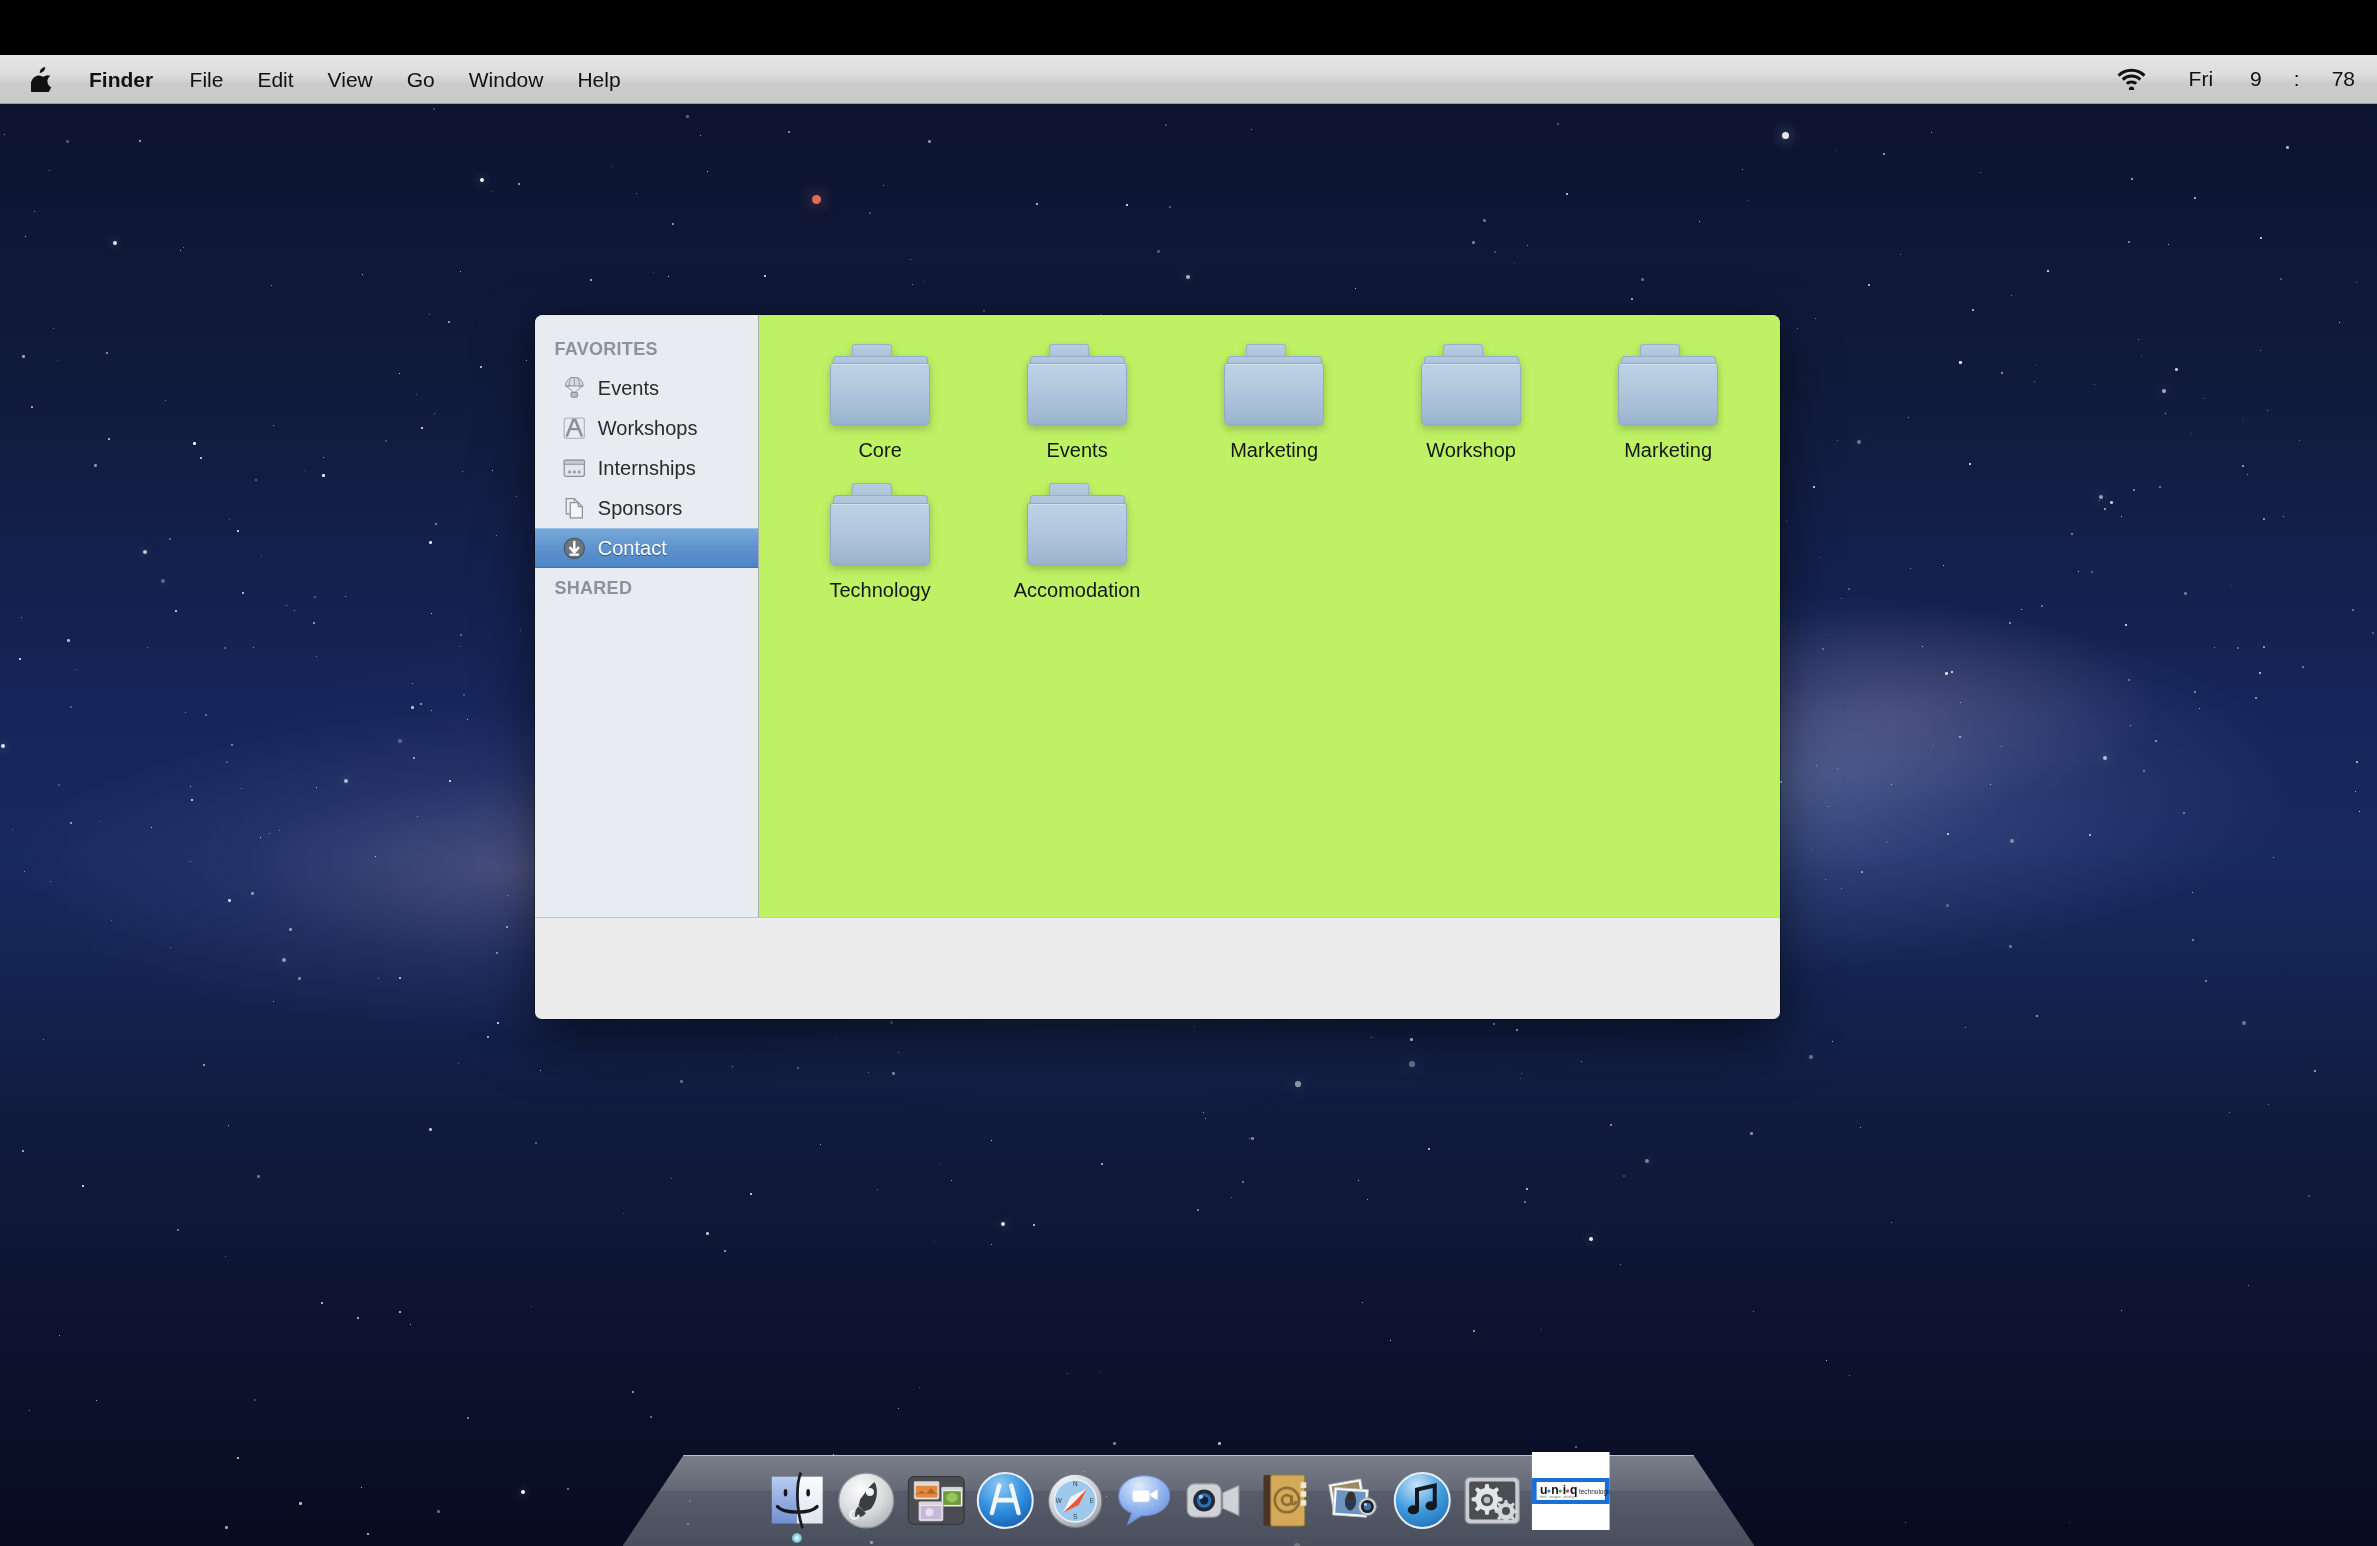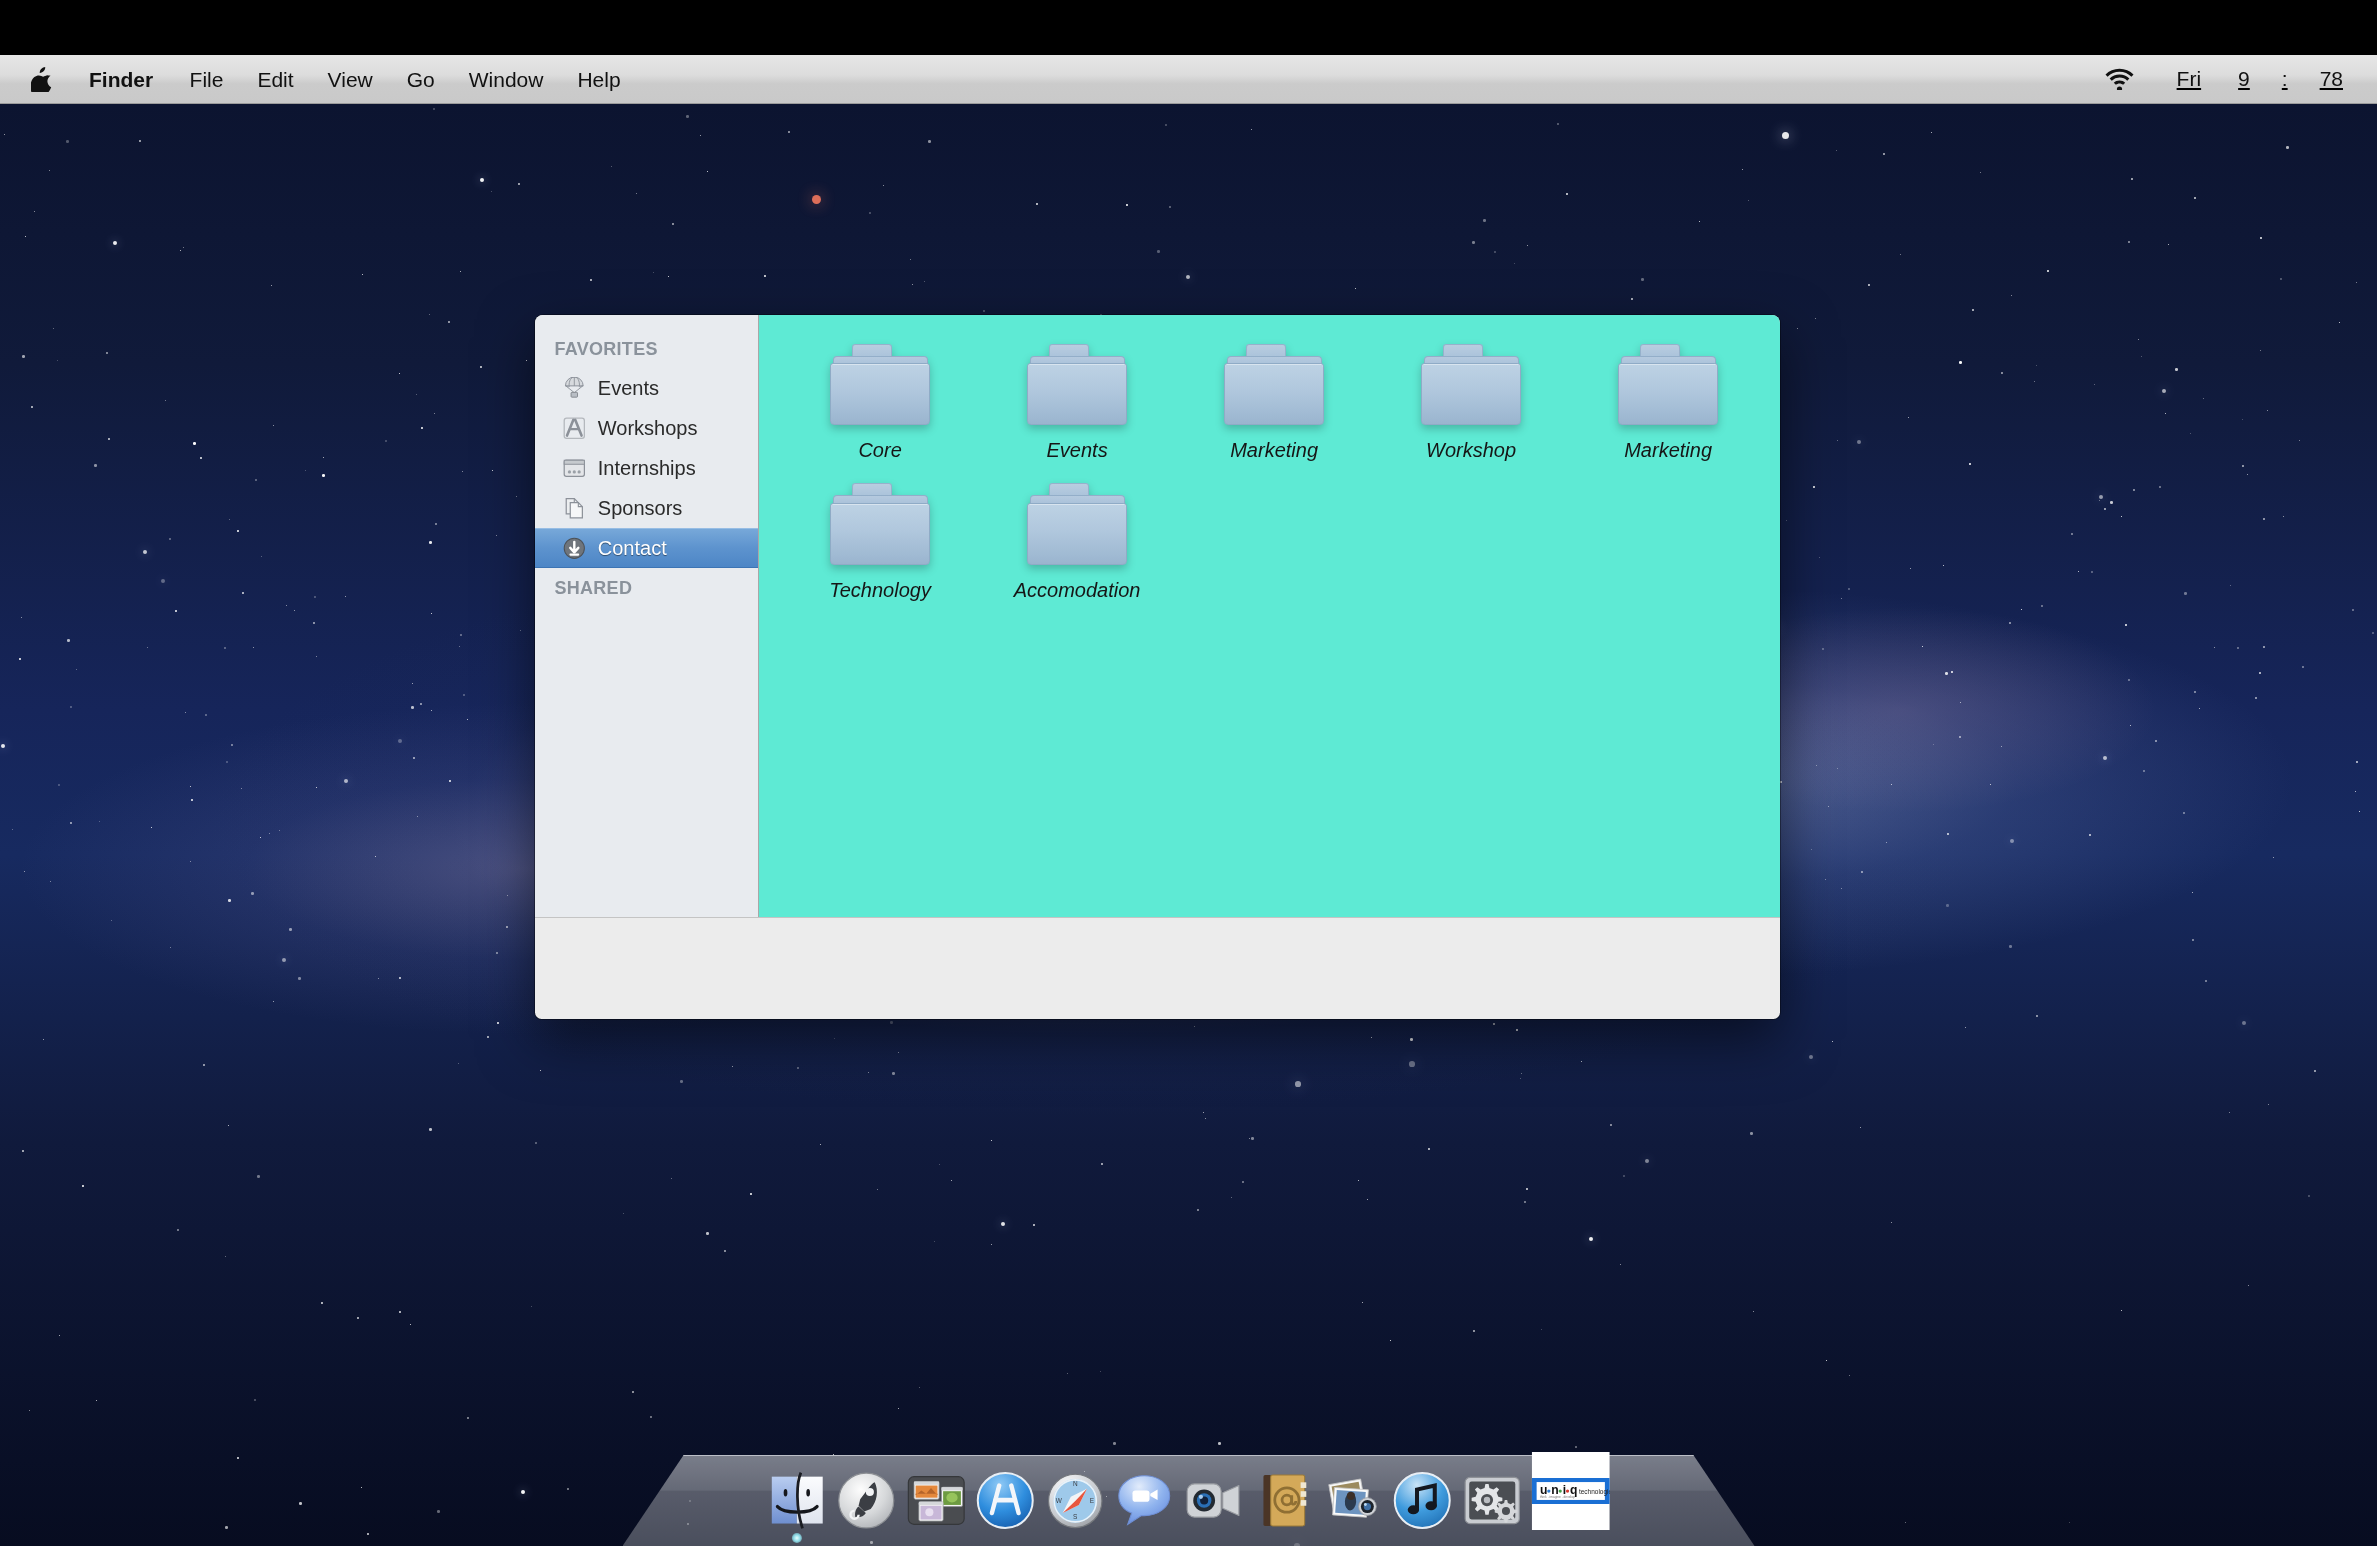--- a/index.html
+++ b/index.html
@@ -27,21 +27,21 @@
   #menu-left { display:flex; align-items:center; padding-left:31px; gap:0px; }
   .menu-item {
     font-size:21px; color:#111; padding:0 17px; line-height:49px;
     white-space:nowrap;
   }
   .menu-item.bold { font-weight:bold; padding-left:16px; padding-right:19.4px; }
   #apple-menu { padding:0 21px 0 0; display:flex; align-items:center; }
   #apple-menu svg { display:block; }
   #menu-right {
     margin-left:auto; display:flex; align-items:center;
-    padding-right:34px; gap:0;text-decoration:underline;
+    padding-right:22px; gap:0;
   }
   #wifi-icon { margin-right:42px; display:flex; align-items:center; }
   .clock-seg { font-size:21px; color:#111; }
   #clock-day { margin-right:37px; }
   #clock-hour { margin-right:32px; }
   #clock-colon { margin-right:32px; }
 
   
   #desktop {
     position:absolute; left:0; top:104px; width:2377px; height:1443px;
@@ -109,21 +109,21 @@
   .sb-item.selected {
     background:linear-gradient(to bottom,#77a8d9 0%,#5d93ce 50%,#4d86c6 100%);
     border-top:0.8px solid #97bde4;
     border-bottom:0.8px solid #3c74b4;
   }
   .sb-item.selected .sb-label { color:#fff; text-shadow:0 0.8px 0.8px rgba(0,0,0,0.45); }
   .sb-icon { width:24px; height:24px; display:flex; align-items:center; justify-content:center; flex:none; }
 
   
   #content {
-    flex:1; background:#5eead4; padding:21px 0 0 22.6px;font-style:italic;
+    flex:1; background:#bef264; padding:21px 0 0 22.6px;
   }
   .grid-row { display:flex; gap:0; }
   .cell { width:197px; display:flex; flex-direction:column; align-items:center; padding-top:8px; }
   .folder-art { width:108px; height:84px; position:relative; filter:drop-shadow(0 4px 4px rgba(0,0,0,0.22)); }
   .folder-tab {
     position:absolute; left:26px; top:0; width:40px; height:13.7px;
     border-radius:3.2px 3.2px 0 0;
     background:linear-gradient(to bottom,#b9cde0,#a9c2da);
     border:0.8px solid #96b1cb; border-bottom:none;
   }

